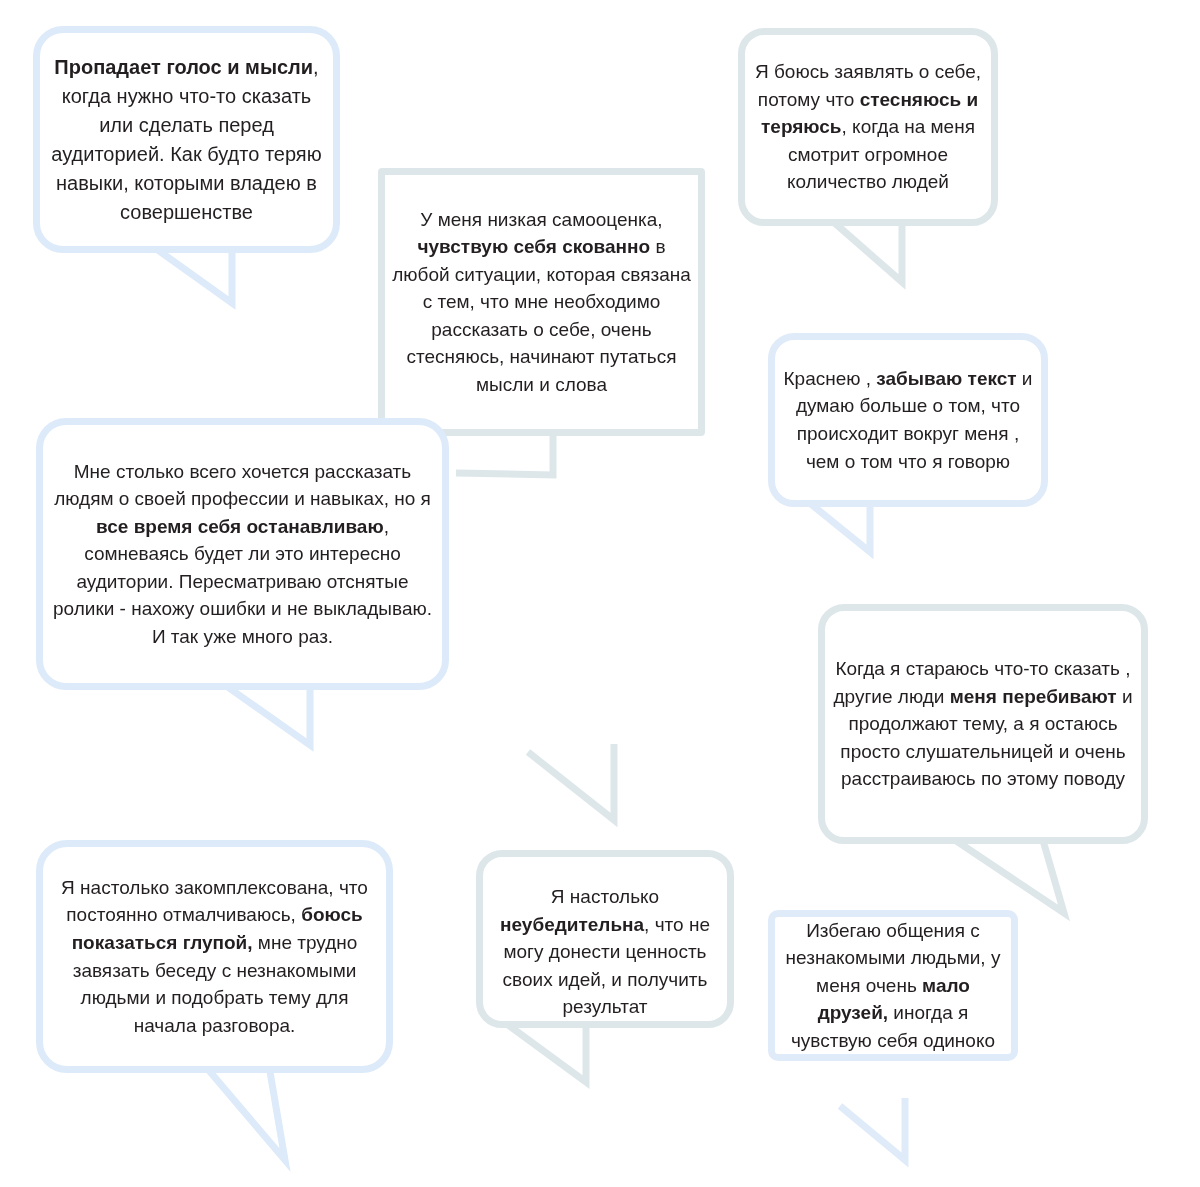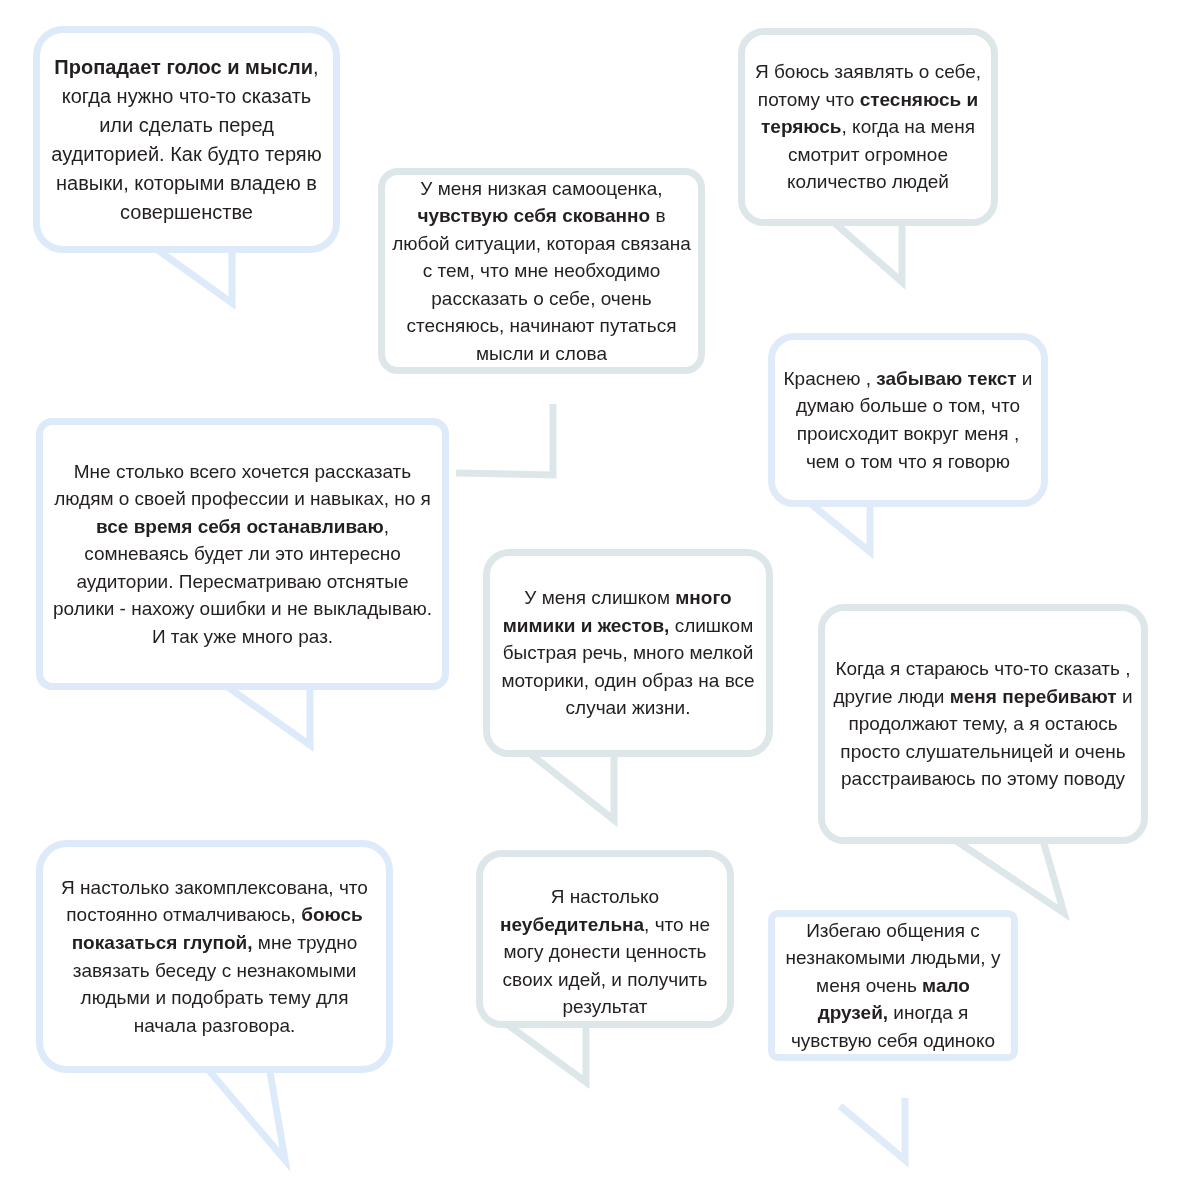--- a/index.html
+++ b/index.html
@@ -40,24 +40,24 @@
   }
   .bubble p {
     margin: 0;
     padding: 0 4px;
     width: 100%;
   }
   .bubble b { font-weight: bold; }
 
   
   #b1 { left: 33px;  top: 26px;  width: 307px; height: 227px; font-size: 20px; border-color: #ddeaf9; border-radius: 30px; }
-  #b2 { left: 378px; top: 168px; width: 327px; height: 206px; font-size: 19px;  border-color: #dde7ea; border-radius: 20px; }
+  #b2 { left: 378px; top: 168px; width: 327px; height: 268px; font-size: 19px;  border-color: #dde7ea; border-radius: 4px; }
   #b3 { left: 738px; top: 28px;  width: 260px; height: 198px; font-size: 19px;  border-color: #dde7ea; border-radius: 26px; }
   #b4 { left: 768px; top: 333px; width: 280px; height: 174px; font-size: 19px;  border-color: #e0ebfa; border-radius: 26px; }
-  #b5 { left: 36px;  top: 418px; width: 413px; height: 272px; font-size: 19px;  border-color: #ddeaf9; border-radius: 16px; }
+  #b5 { left: 36px;  top: 418px; width: 413px; height: 272px; font-size: 19px;  border-color: #ddeaf9; border-radius: 30px; }
   #b6 { left: 483px; top: 549px; width: 290px; height: 208px; font-size: 19px;  border-color: #dde7ea; border-radius: 26px; }
   #b7 { left: 818px; top: 604px; width: 330px; height: 240px; font-size: 19px;  border-color: #dde7ea; border-radius: 26px; }
   #b8 { left: 36px;  top: 840px; width: 357px; height: 233px; font-size: 19px;  border-color: #ddeaf9; border-radius: 31px; }
   #b9 { left: 476px; top: 850px; width: 258px; height: 178px; font-size: 19px;  border-color: #dde7ea; border-radius: 26px; align-items: flex-end; }
   #b10{ left: 768px; top: 910px; width: 250px; height: 151px; font-size: 19px;  border-color: #e0ebfa; border-radius: 10px; }
 </style>
 </head>
 <body>
 
 <div id="canvas">
@@ -95,23 +95,20 @@
     </div>
   <div class="bubble" id="b3" style="border-color: rgb(221, 231, 234);">
       <p>Я боюсь заявлять о себе, потому что <b>стесняюсь и теряюсь</b>, когда на меня смотрит огромное количество людей</p>
     </div>
   <div class="bubble" id="b4" style="border-color: rgb(224, 235, 250);">
       <p>Краснею , <b>забываю текст</b> и думаю больше о том, что происходит вокруг меня , чем о том что я говорю</p>
     </div>
   <div class="bubble" id="b5" style="border-color: rgb(221, 234, 249);">
       <p>Мне столько всего хочется рассказать людям о своей профессии и навыках, но я <b>все время себя останавливаю</b>, сомневаясь будет ли это интересно аудитории. Пересматриваю отснятые ролики - нахожу ошибки и не выкладываю. И так уже много раз.</p>
     </div>
-  <div class="bubble" id="b6" style="border-color: rgb(221, 231, 234);">
-      <p>У меня слишком <b>много мимики и жестов,</b> слишком быстрая речь, много мелкой моторики, один образ на все случаи жизни.</p>
-    </div>
   <div class="bubble" id="b7" style="border-color: rgb(221, 231, 234); justify-content: flex-end;">
       <p>Когда я стараюсь что-то сказать , другие люди <b>меня перебивают</b> и продолжают тему, а я остаюсь просто слушательницей и очень расстраиваюсь по этому поводу</p>
     </div>
   <div class="bubble" id="b8" style="border-color: rgb(221, 234, 249);">
       <p>Я настолько закомплексована, что постоянно отмалчиваюсь, <b>боюсь показаться глупой,</b> мне трудно завязать беседу с незнакомыми людьми и подобрать тему для начала разговора.</p>
     </div>
   <div class="bubble" id="b9" style="border-color: rgb(221, 231, 234);">
       <p>Я настолько <b>неубедительна</b>, что не могу донести ценность своих идей, и получить результат</p>
     </div>
   <div class="bubble" id="b10" style="border-color: rgb(224, 235, 250);">

